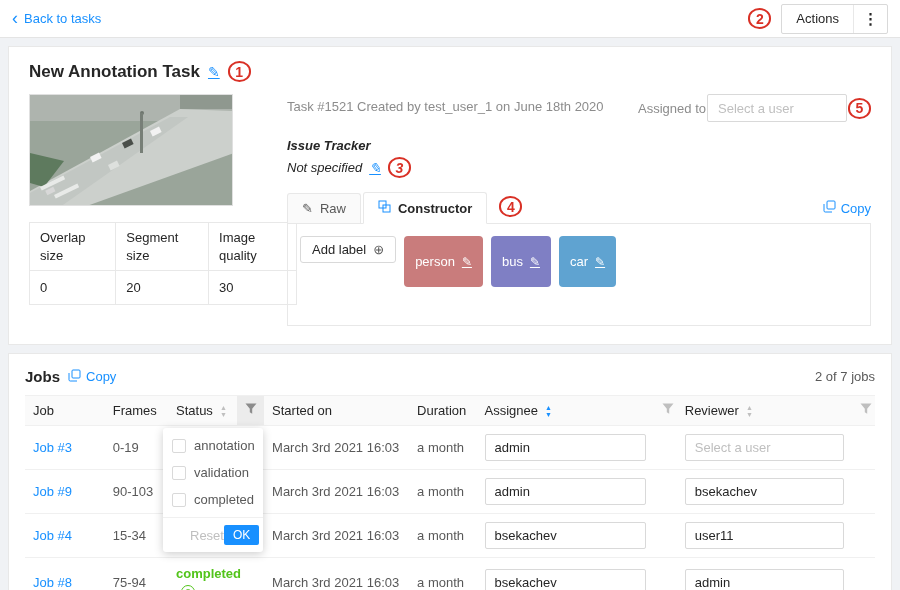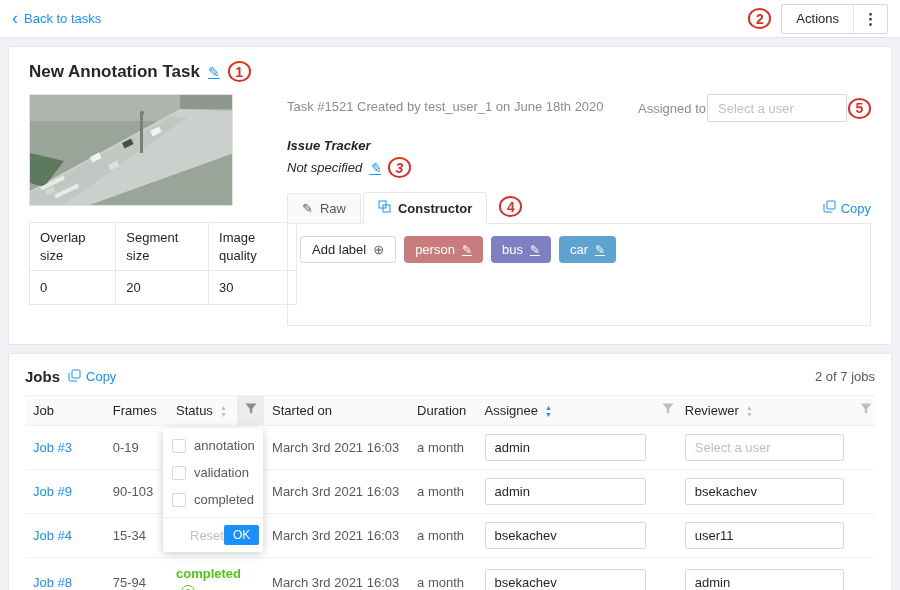--- a/index.html
+++ b/index.html
@@ -67,21 +67,21 @@
   .tabs-row .circ { margin:0 0 6px 10px; }
   .copy-link { margin-left:auto; margin-bottom:7px; display:flex; align-items:center; gap:5px;
                color:#1890ff; cursor:pointer; }
   .labels-box { border:1px solid #e8e8e8; border-top:none; height:102px;
                 padding:12px; display:flex; align-items:flex-start; gap:8px; }
   .add-label-btn { display:inline-flex; align-items:center; gap:7px; background:#fff;
                    border:1px solid #d9d9d9; border-radius:3px; padding:5px 11px;
                    font-size:13px; color:#262626; cursor:pointer;
                    font-family:"Liberation Sans", sans-serif; }
   .add-label-btn .plus { color:#595959; font-size:13px; }
-  .chip { display:inline-flex; align-items:center; gap:7px; padding:6px 11px;
+  .chip { display:inline-flex; align-items:center; gap:7px; padding:18px 11px;
           border-radius:4px; color:#fff; cursor:pointer; font-size:13px; }
   .chip .chip-edit { color:#fff; text-decoration:underline; font-size:12px; }
 
   
   .jobs-card { padding:14px 16px 0; min-height:232px; }
   .jobs-header { display:flex; align-items:center; gap:8px; }
   .jobs-header h2 { font-size:15px; font-weight:bold; color:#262626; }
   .jobs-count { margin-left:auto; color:#595959; }
 
   .jobs-table-wrap { position:relative; margin-top:10px; }

